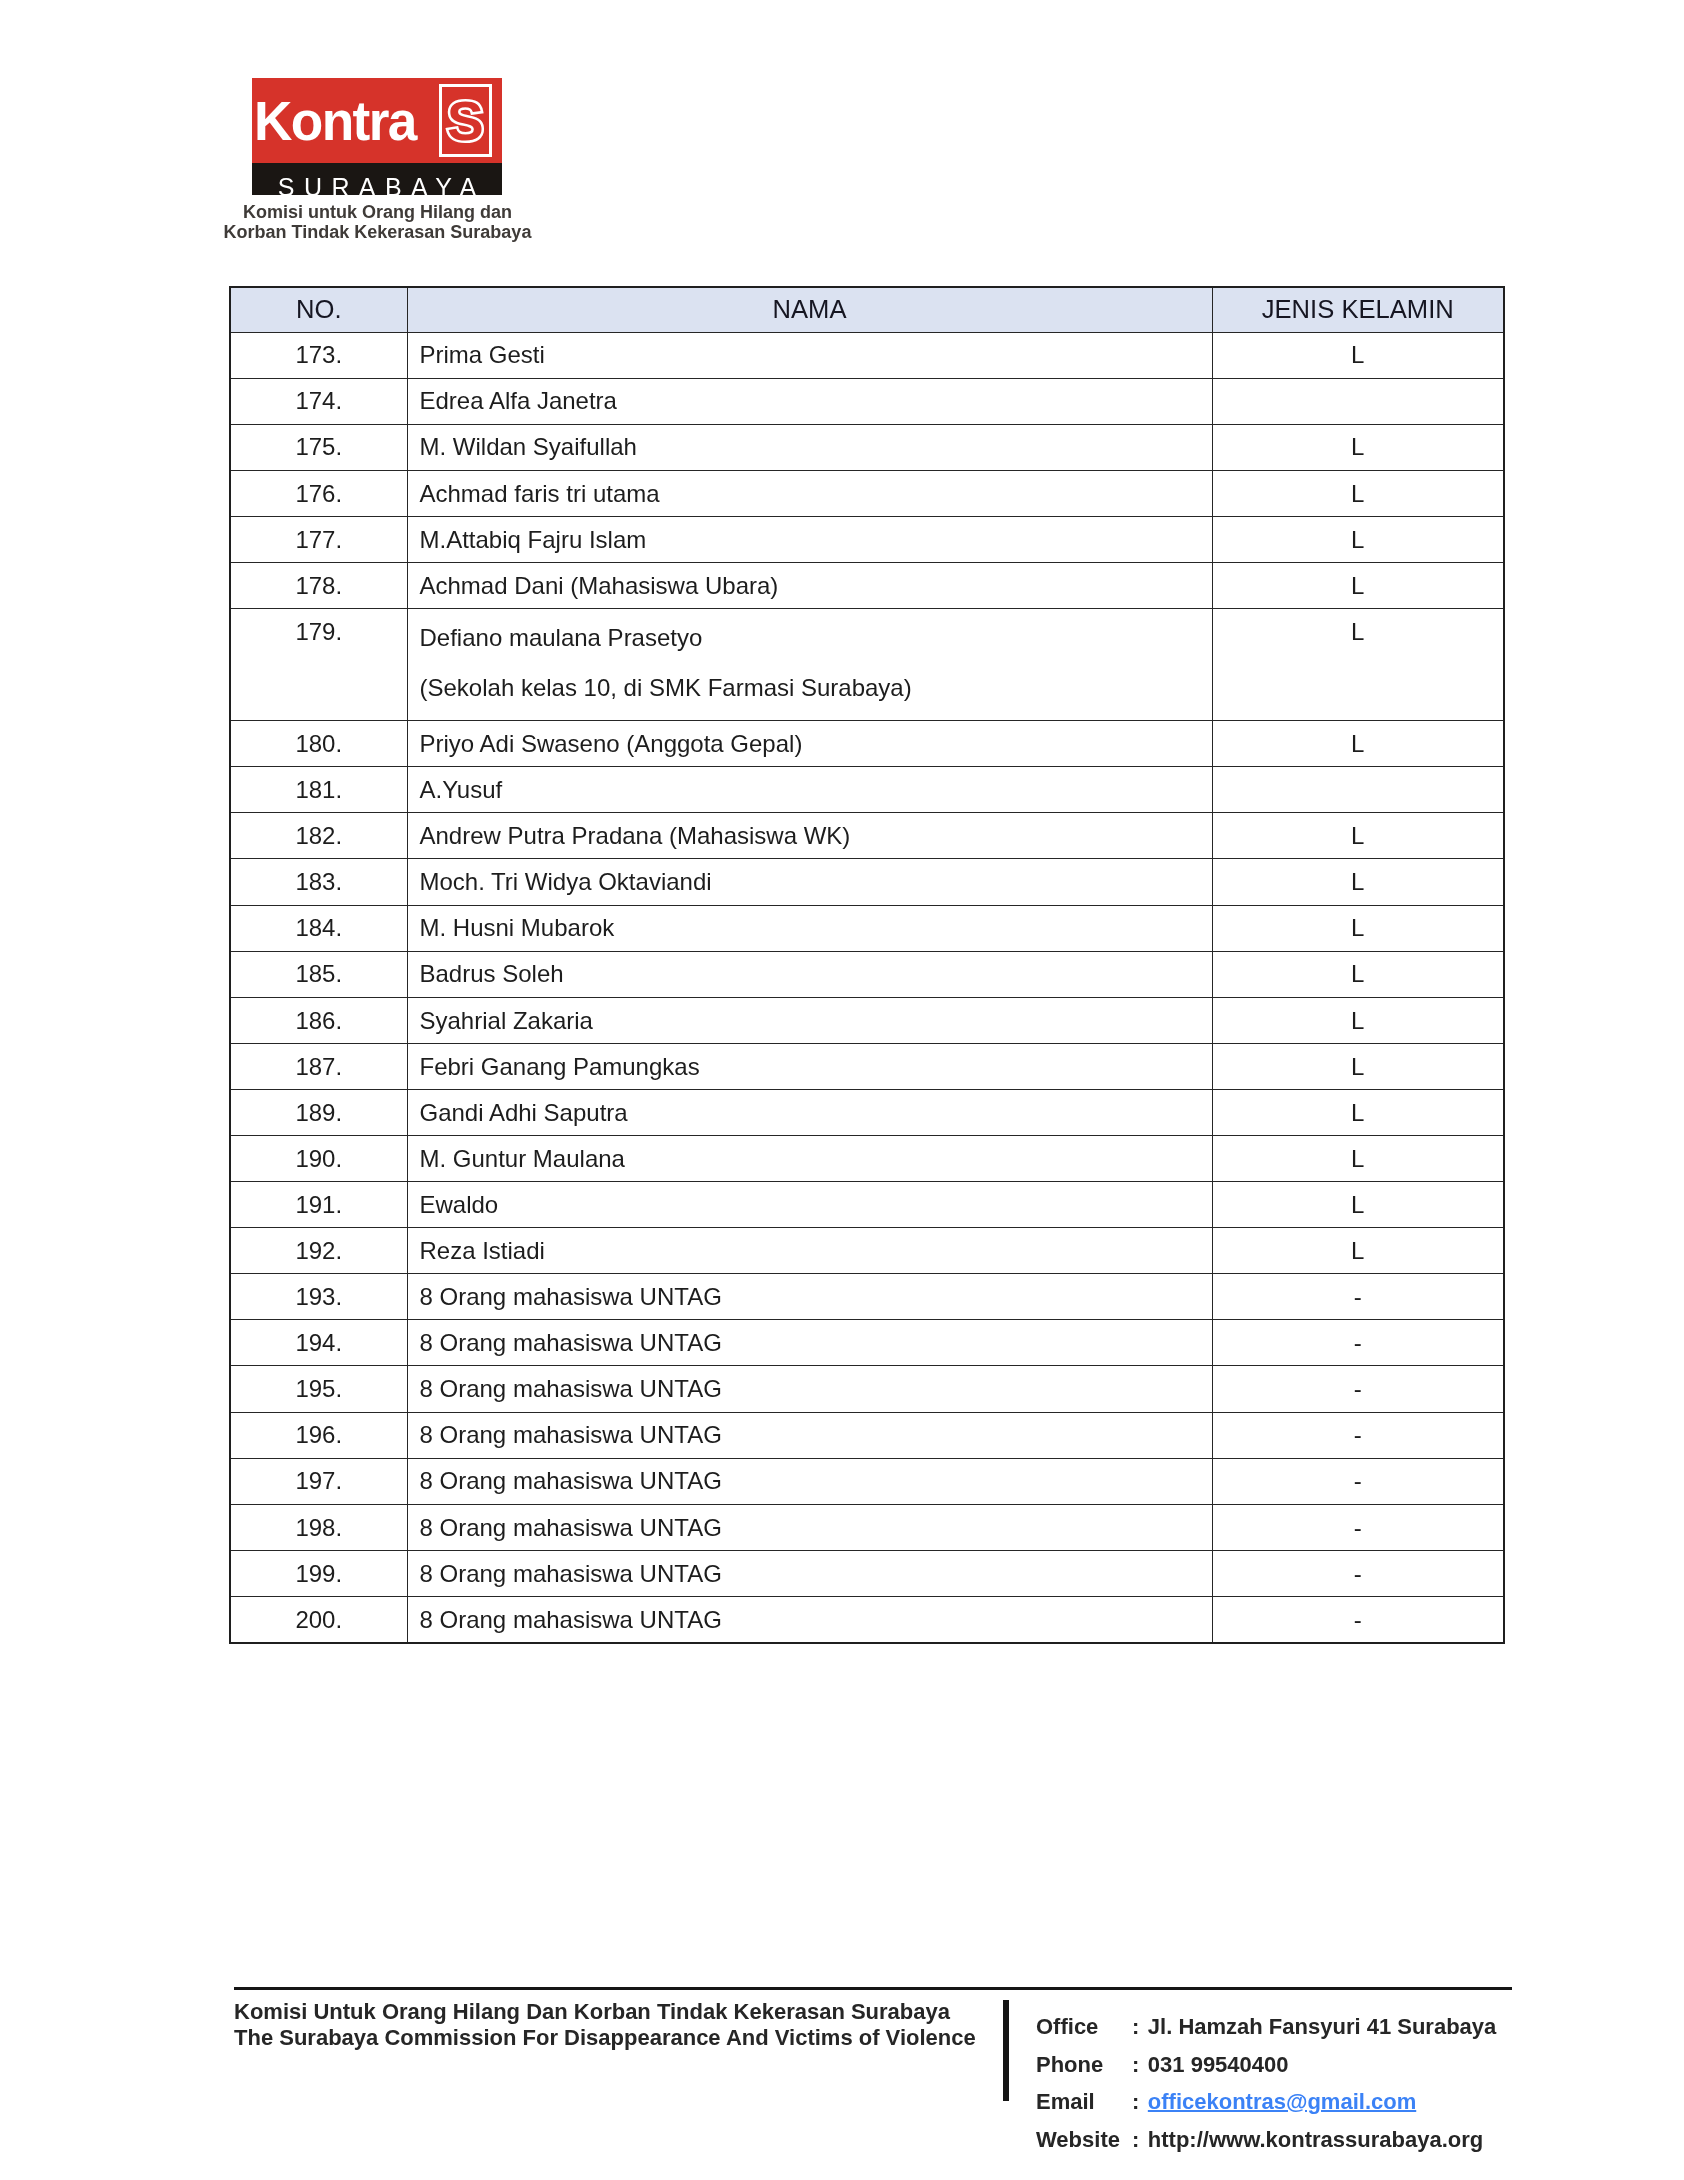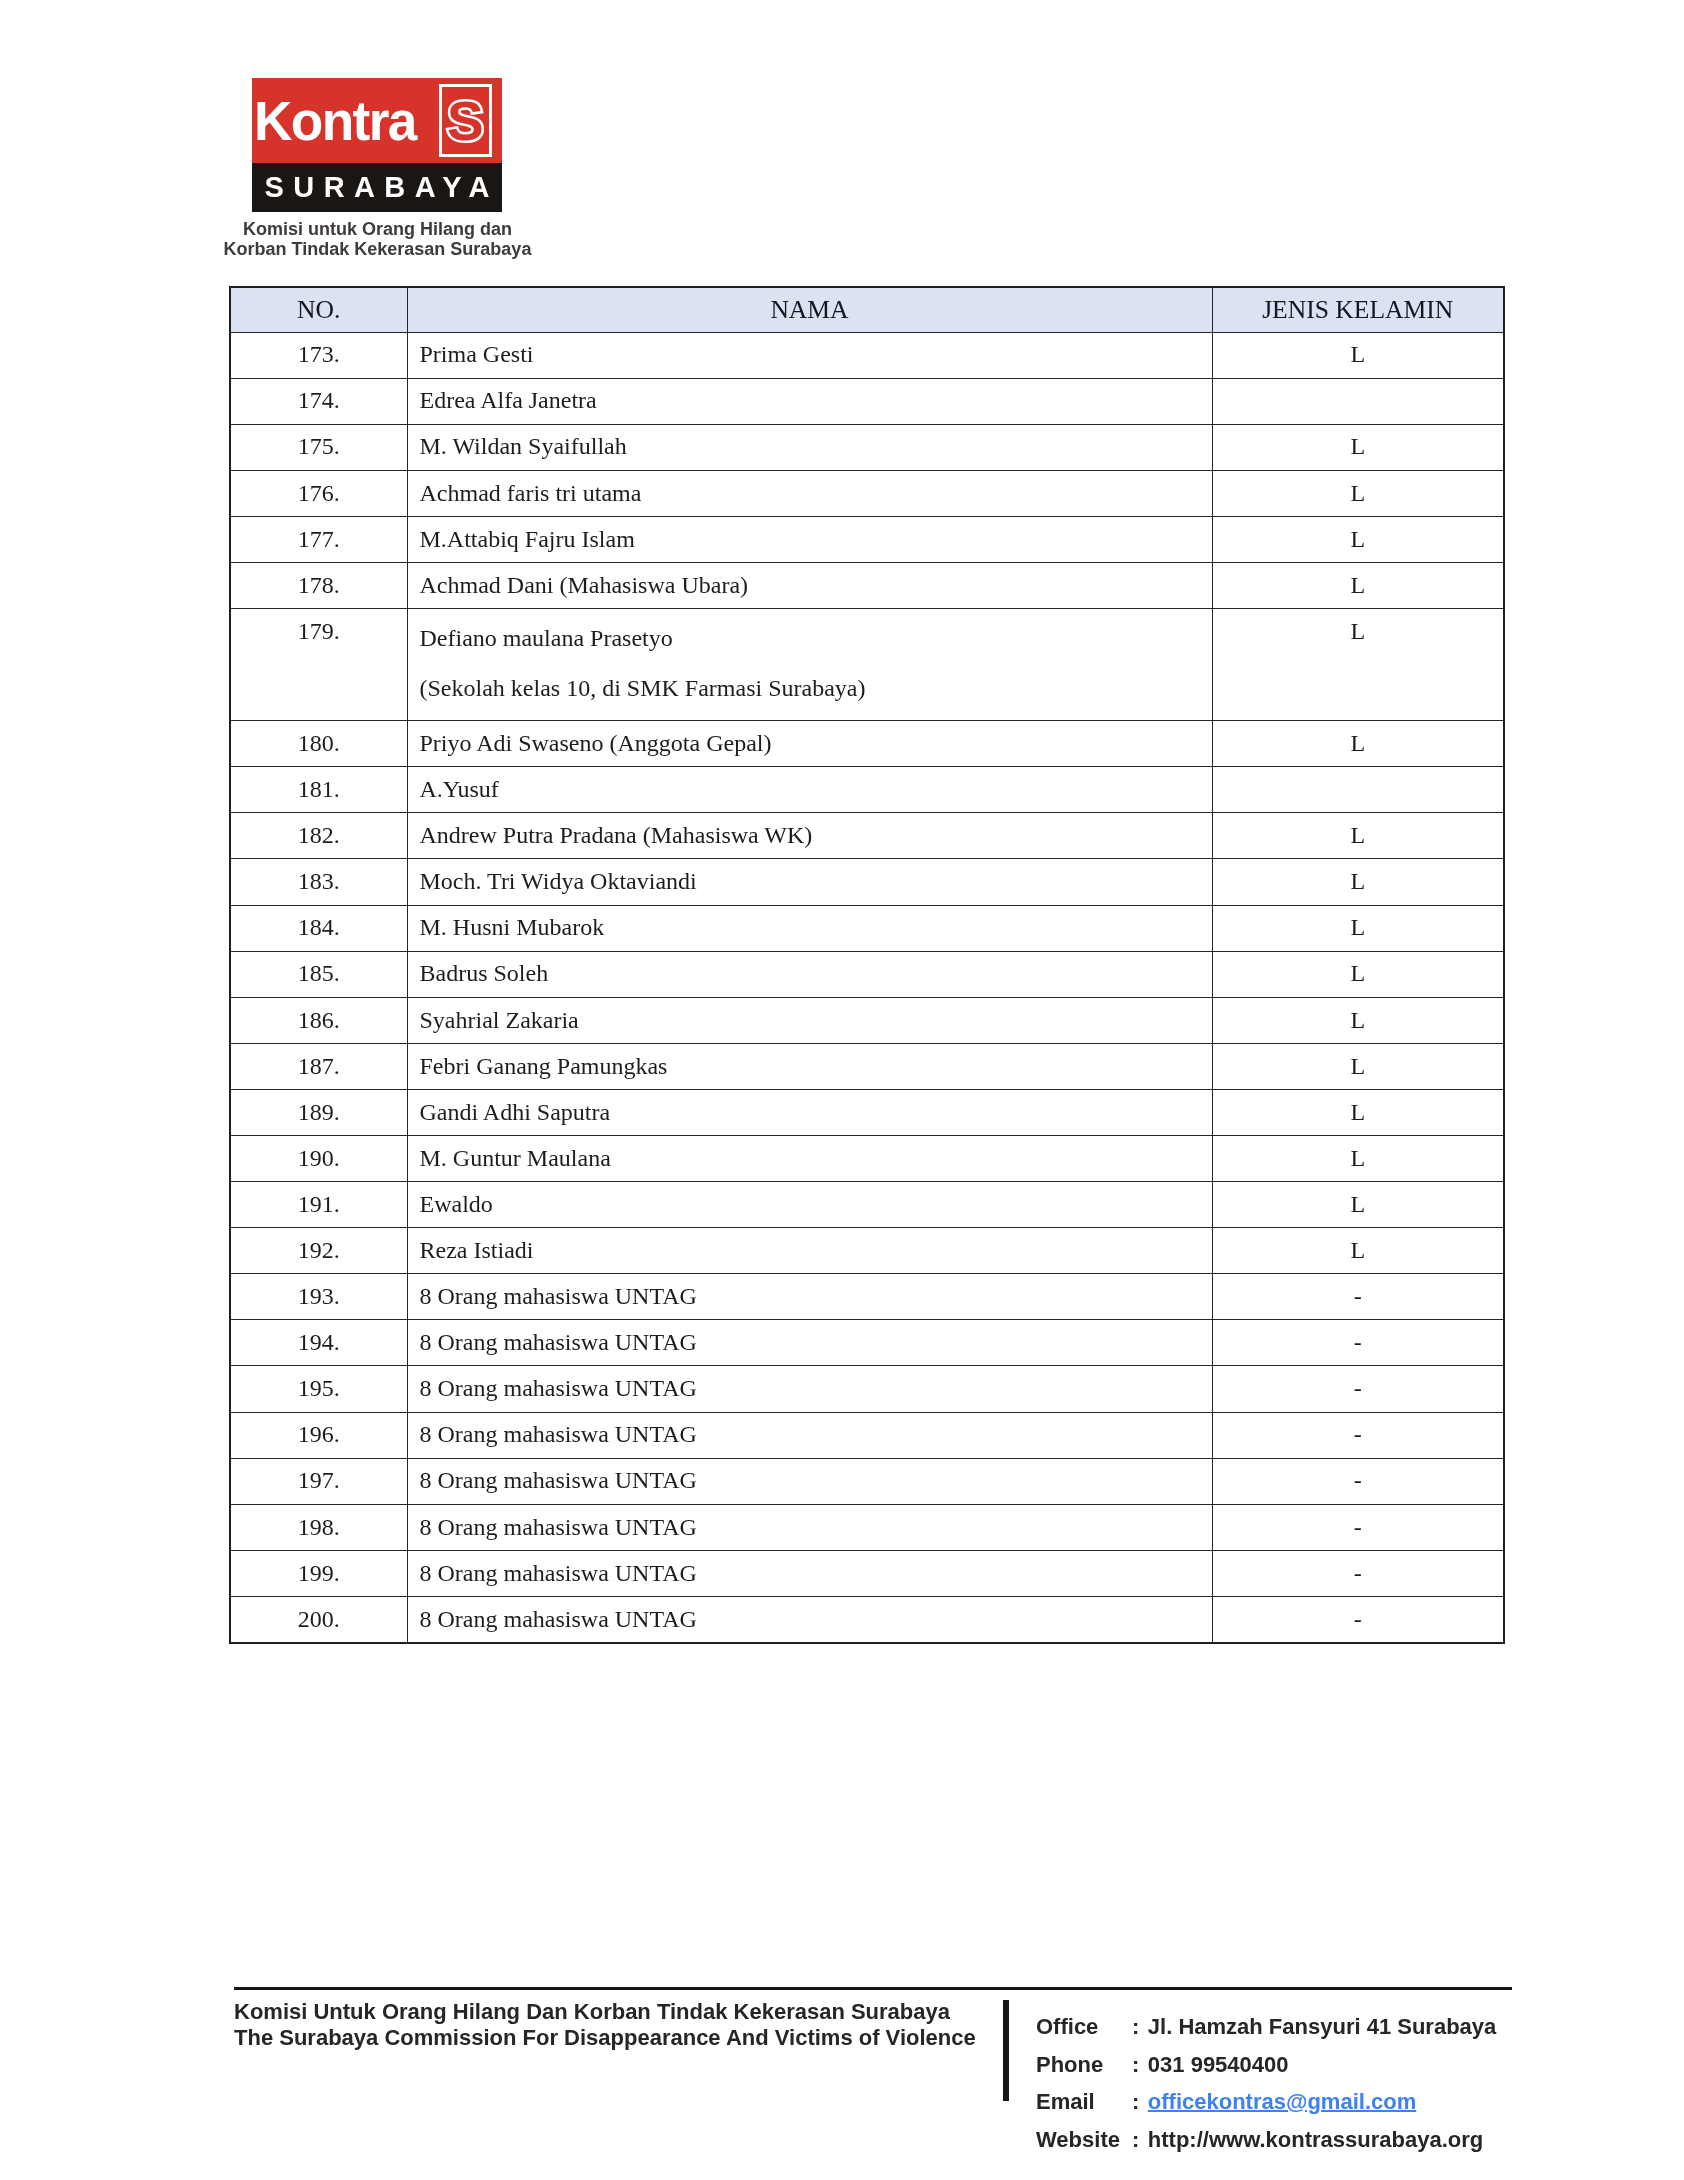--- a/index.html
+++ b/index.html
@@ -36,24 +36,24 @@
   }
   .logo-s {
     color: #d6332a;
     font-size: 55px; font-weight: 700;
     line-height: 66px;
     paint-order: stroke fill;
     -webkit-text-stroke: 5.1px #ffffff;
     text-shadow: none;
   }
   .logo-black {
-    width: 250px; height: 49px;
+    width: 250px; height: 32px;
     background: #1a1613;
     color: #ffffff;
-    font-size: 29px; font-weight: 700;
+    font-size: 25px; font-weight: 400;
     letter-spacing: 9.4px;
     text-align: center; line-height: 49px;
     text-indent: 9.4px;
   }
   .logo-tagline {
     position: absolute; left: -32px; top: 138px;
     width: 315px;
     margin-top: 0;
     text-align: center;
     font-size: 18px; font-weight: 700;
@@ -61,21 +61,21 @@
     color: #3f3b38;
   }
   .logo-tagline { top: auto; margin-top: 8px; position: relative; left: -32px; }
 
   
   .victims-table {
     position: absolute; left: 229px; top: 286px;
     width: 1274px;
     border-collapse: collapse;
     table-layout: fixed;
-    font-family: Liberation Serif, serif;
+    font-family: Liberation Sans, sans-serif;
     color: #1d1d1d;
     border: 2.6px solid #1f1f1f;
   }
   .victims-table th, .victims-table td {
     border: 1.7px solid #262626;
   }
   .victims-table thead th {
     background: #dbe2f1;
     height: 45px;
     font-size: 25.6px; font-weight: 400;

